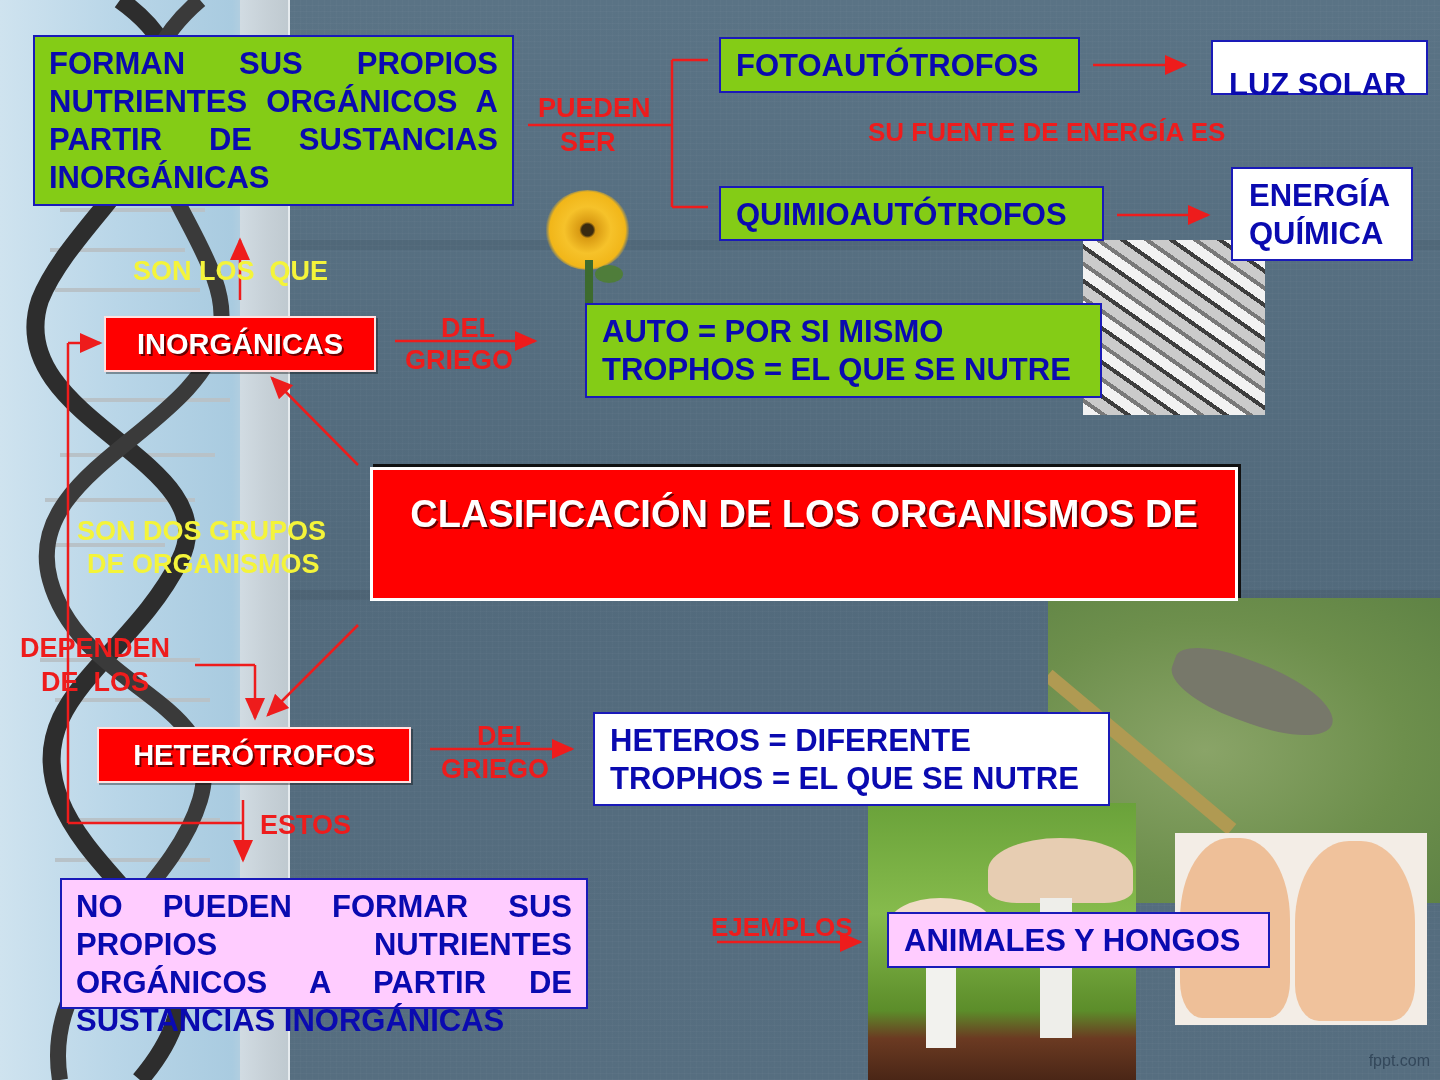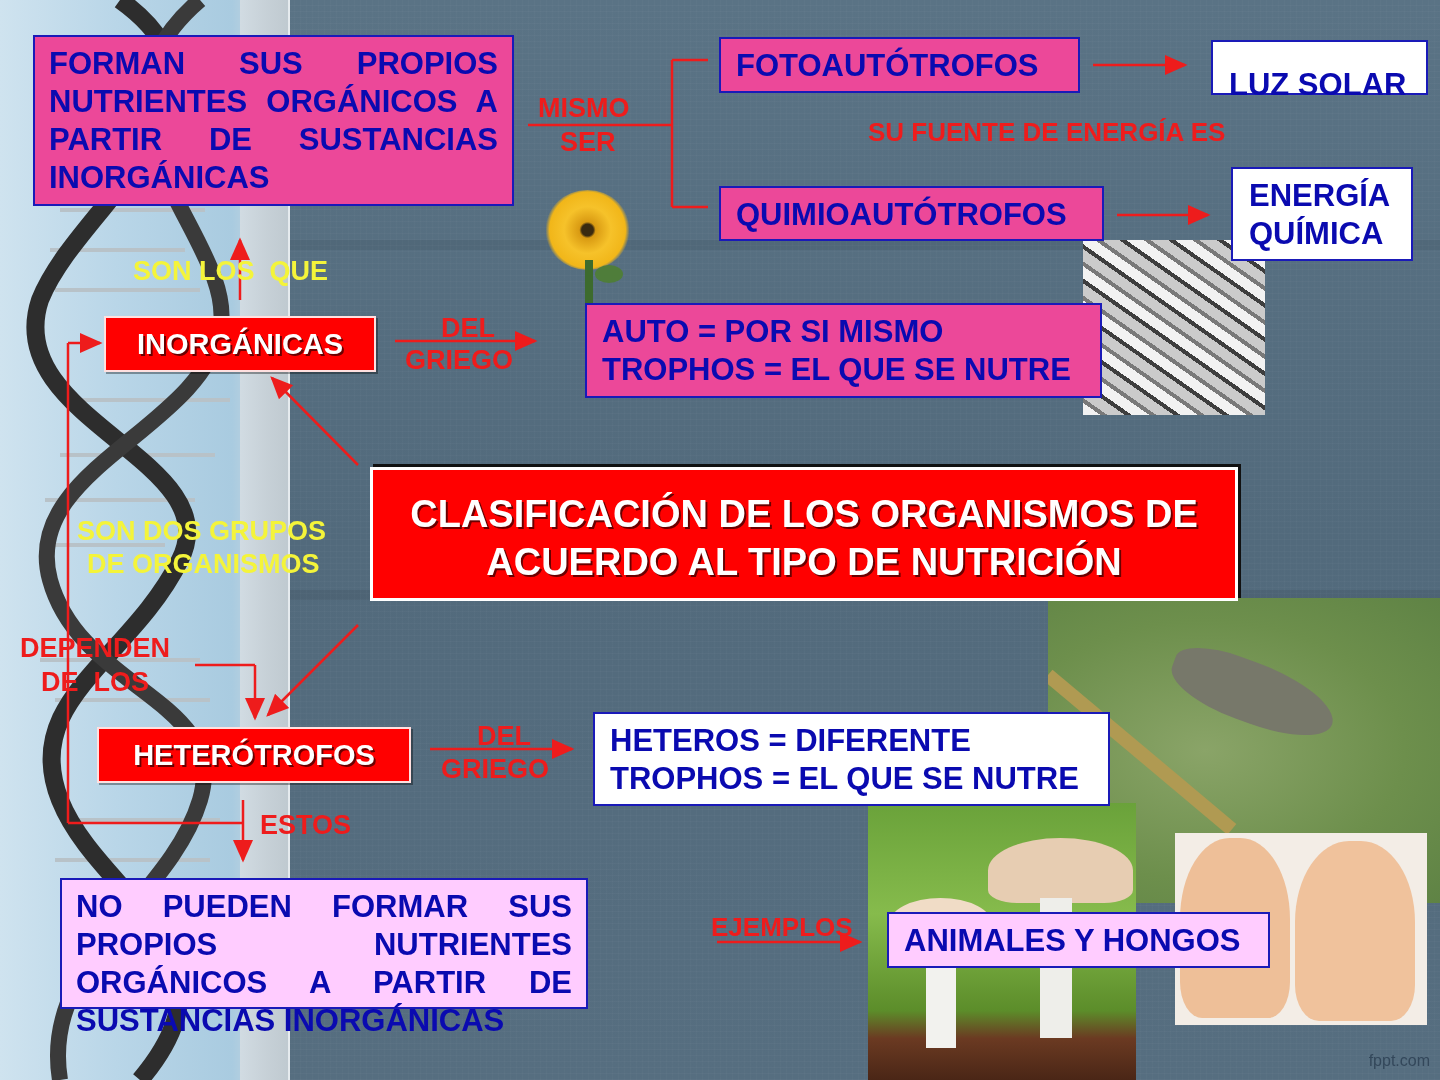--- a/index.html
+++ b/index.html
@@ -11,21 +11,21 @@
           repeating-linear-gradient(90deg, rgba(255,255,255,0.02) 0 1px, transparent 1px 6px),
           linear-gradient(180deg,#5a7385 0%,#526a7c 50%,#566e80 100%); }
   .left-panel { position:absolute; left:0; top:0; width:290px; height:1080px;
         background:linear-gradient(90deg,#cfe3ef 0%,#b9d6e8 40%,#a9cbe0 80%,#c9d6df 92%,#e7ecef 100%); }
   .left-panel-edge { position:absolute; left:240px; top:0; width:48px; height:1080px;
         background:linear-gradient(90deg,#d7dee3,#b9c4cb); opacity:.85; }
   .band { position:absolute; left:290px; width:1150px; height:10px; background:rgba(0,0,0,0.06); }
   svg.dna { position:absolute; left:0; top:0; }
   .box { position:absolute; box-sizing:border-box; border:2px solid #1a1ab8; color:#0a0ab0;
          font-weight:bold; font-size:31px; line-height:38px; }
-  .aqua { background:#ec4899; }
+  .aqua { background:#84cc16; }
   .white { background:#ffffff; }
   .pink { background:#ffccff; }
   .justify { text-align:justify; text-align-last:left; }
   .redbox { position:absolute; box-sizing:border-box; background:#ff0000; border:2px solid #ffe0e0;
             color:#fff; font-weight:bold; font-size:29px; text-align:center;
             text-shadow:2px 2px 0 #6a0000; box-shadow:2px 2px 0 rgba(0,0,0,.35); }
   .label { position:absolute; font-weight:bold; font-size:27px; line-height:32px; }
   .red { color:#ee1c1c; }
   .yellow { color:#f4f43a; }
   svg.lines { position:absolute; left:0; top:0; pointer-events:none; }
@@ -126,21 +126,21 @@
 
 <div class="photo" style="left:1175px;top:833px;width:252px;height:192px;background:#f3ede6;">
   <div style="position:absolute;left:5px;top:5px;width:110px;height:180px;border-radius:45% 45% 20% 20%;background:#eebf98;"></div>
   <div style="position:absolute;left:120px;top:8px;width:120px;height:180px;border-radius:45% 45% 20% 20%;background:#f0c29c;"></div>
 </div>
 
 <div class="box aqua justify" style="left:33px;top:35px;width:481px;height:171px;padding:8px 14px 0 14px;">
   <span>FORMAN SUS PROPIOS NUTRIENTES ORGÁNICOS A PARTIR DE SUSTANCIAS INORGÁNICAS</span>
 </div>
 
-<div class="label red" style="left:538px;top:92px;">MISMO</div>
+<div class="label red" style="left:538px;top:92px;">PUEDEN</div>
 <div class="label red" style="left:560px;top:126px;">SER</div>
 
 <div class="box aqua" style="left:719px;top:37px;width:361px;height:56px;padding:8px 0 0 15px;">
   <span>FOTOAUTÓTROFOS</span>
 </div>
 <div class="box white" style="left:1211px;top:40px;width:217px;height:55px;padding:24px 0 0 16px;">
   <span>LUZ SOLAR</span>
 </div>
 
 <div class="label red" style="left:868px;top:116px;font-size:26px;">SU FUENTE DE ENERGÍA ES</div>
@@ -163,21 +163,20 @@
 <div class="label red" style="left:405px;top:344px;">GRIEGO</div>
 
 <div class="box aqua" style="left:556px;top:303px;width:517px;height:95px;padding:8px 0 0 15px;margin-left:29px;">
   <div>AUTO = POR SI MISMO</div>
   <div>TROPHOS = EL QUE SE NUTRE</div>
 </div>
 
 <div class="redbox" style="left:370px;top:467px;width:868px;height:134px;font-size:38px;line-height:48px;padding-top:20px;
             border-color:#fff;border-width:3px;box-shadow:3px -3px 0 #111;">
   <div>CLASIFICACIÓN DE LOS ORGANISMOS DE</div>
-  <div>ACUERDO AL TIPO DE NUTRICIÓN</div>
 </div>
 
 <div class="label yellow" style="left:77px;top:515px;">SON DOS GRUPOS</div>
 <div class="label yellow" style="left:87px;top:548px;">DE ORGANISMOS</div>
 
 <div class="label red" style="left:20px;top:632px;">DEPENDEN</div>
 <div class="label red" style="left:41px;top:666px;white-space:pre;">DE  LOS</div>
 
 <div class="redbox" style="left:97px;top:727px;width:314px;height:56px;line-height:52px;">
   <span>HETERÓTROFOS</span>

